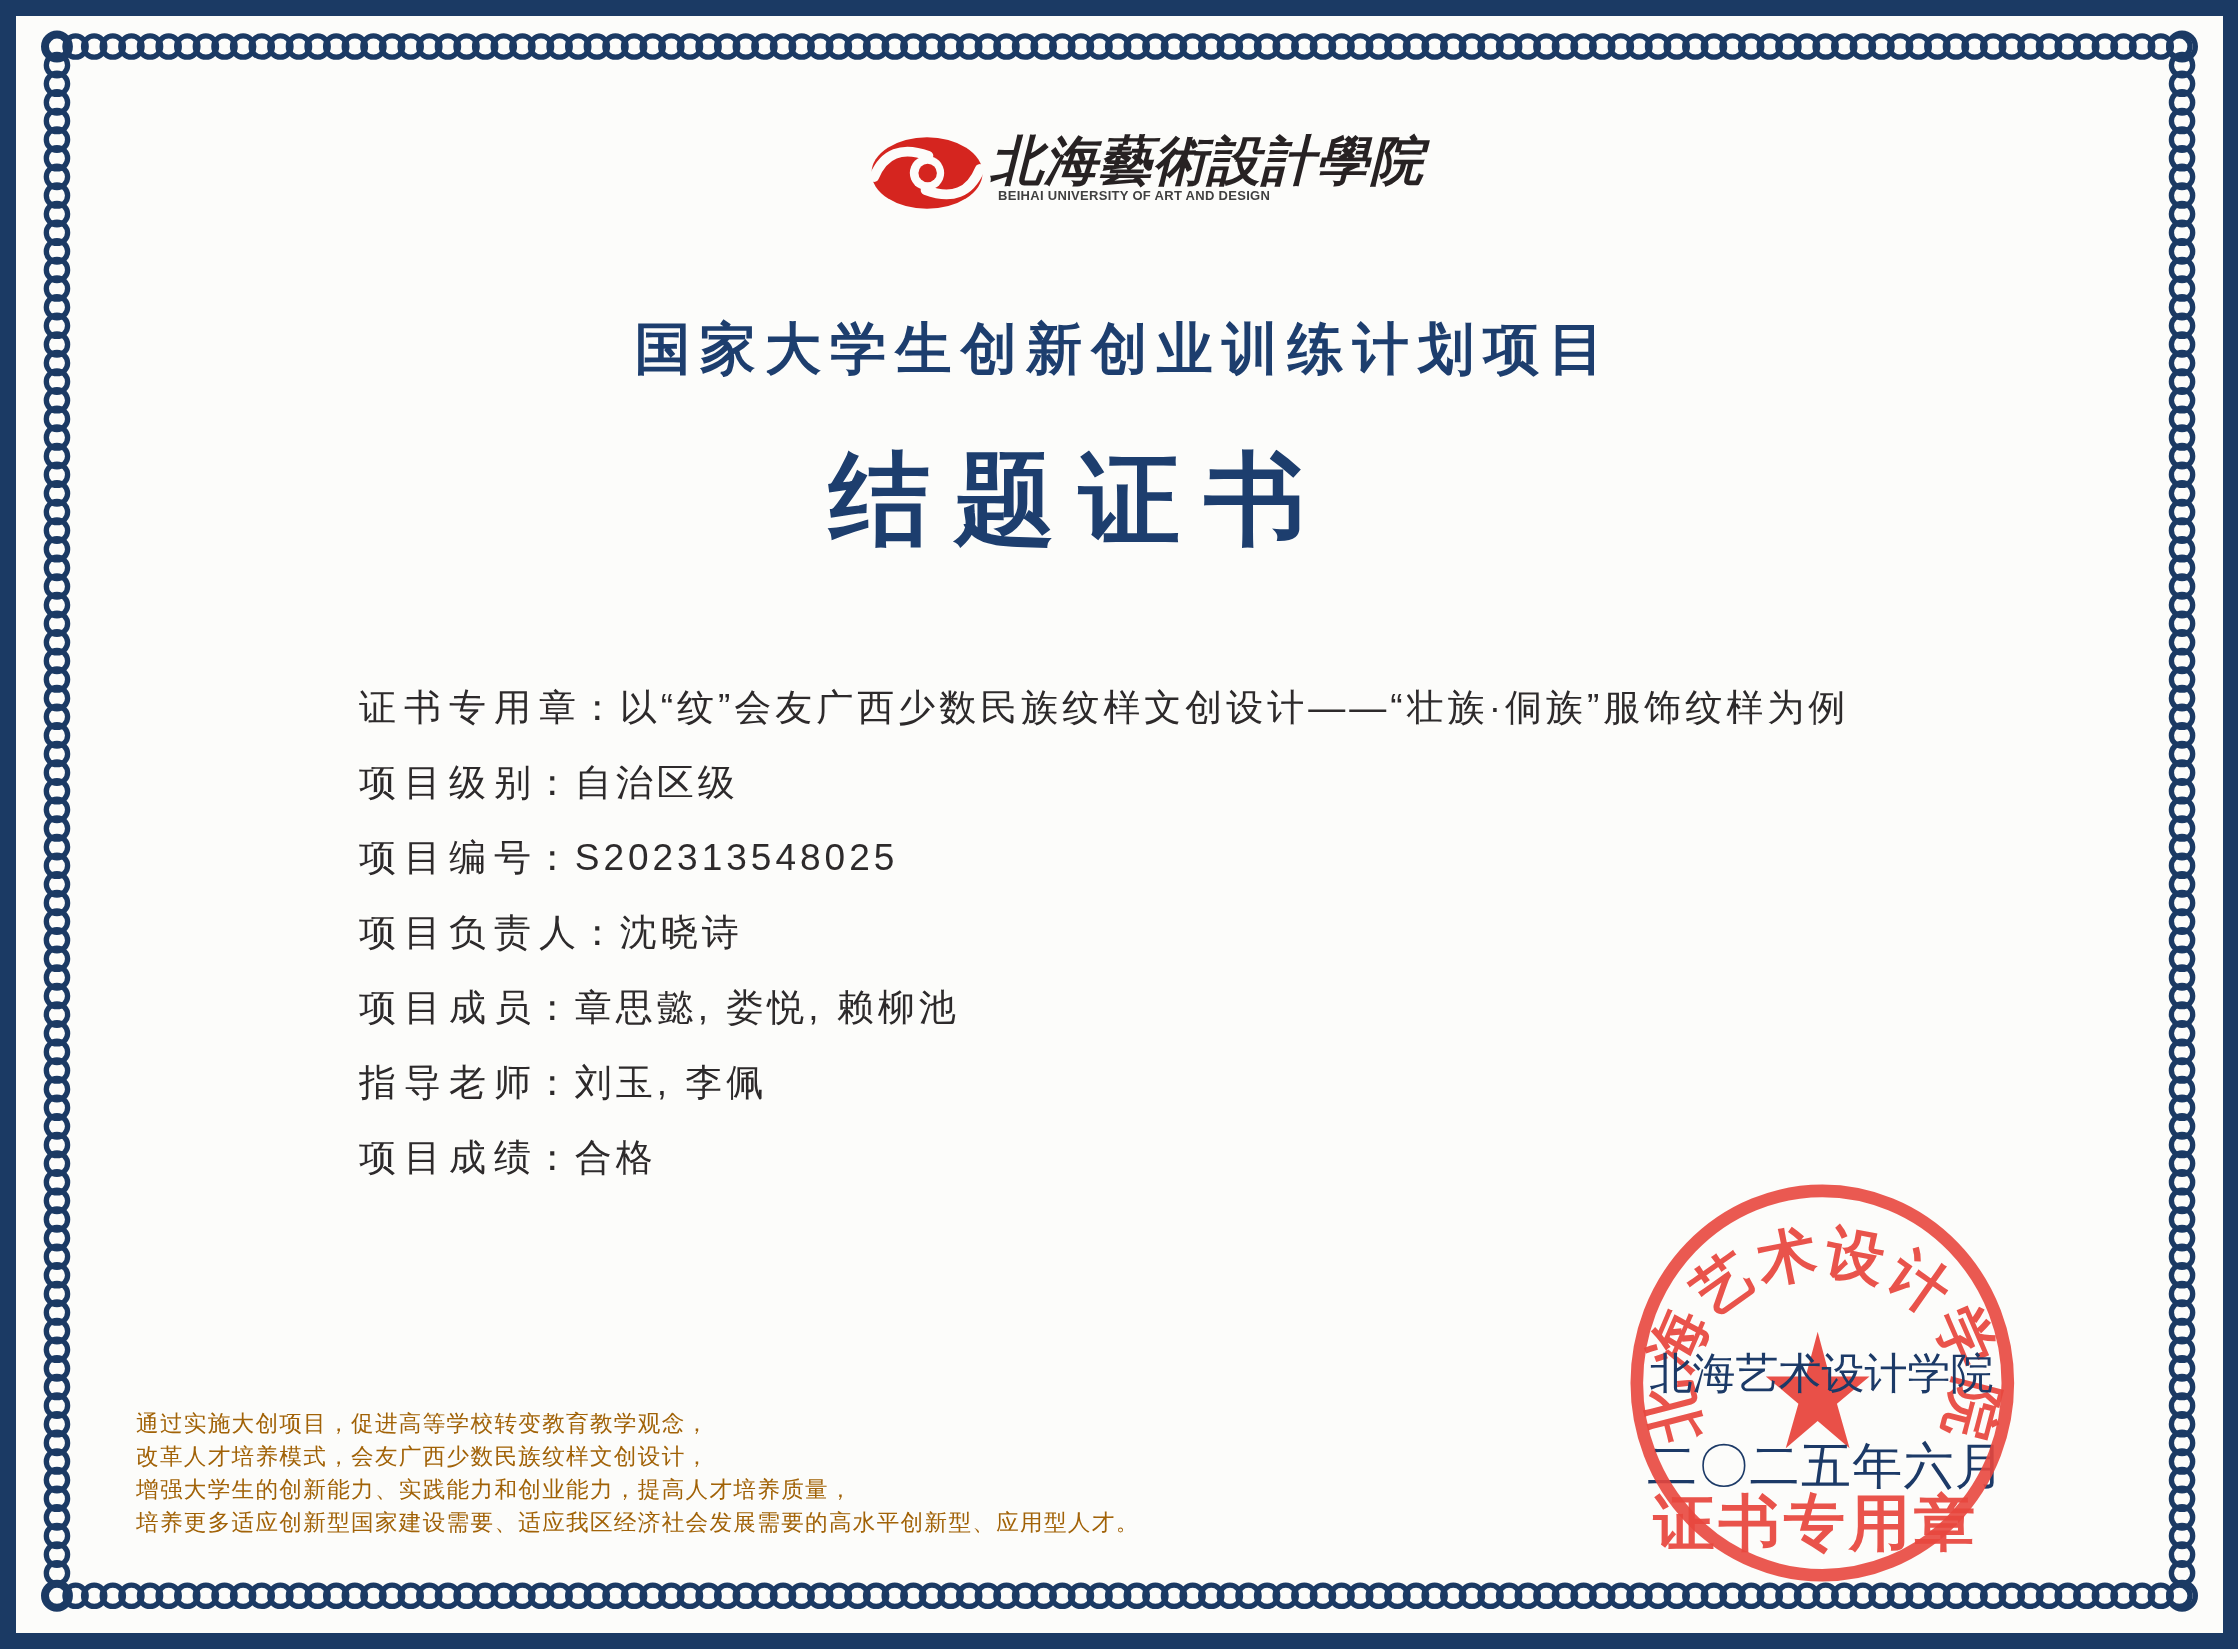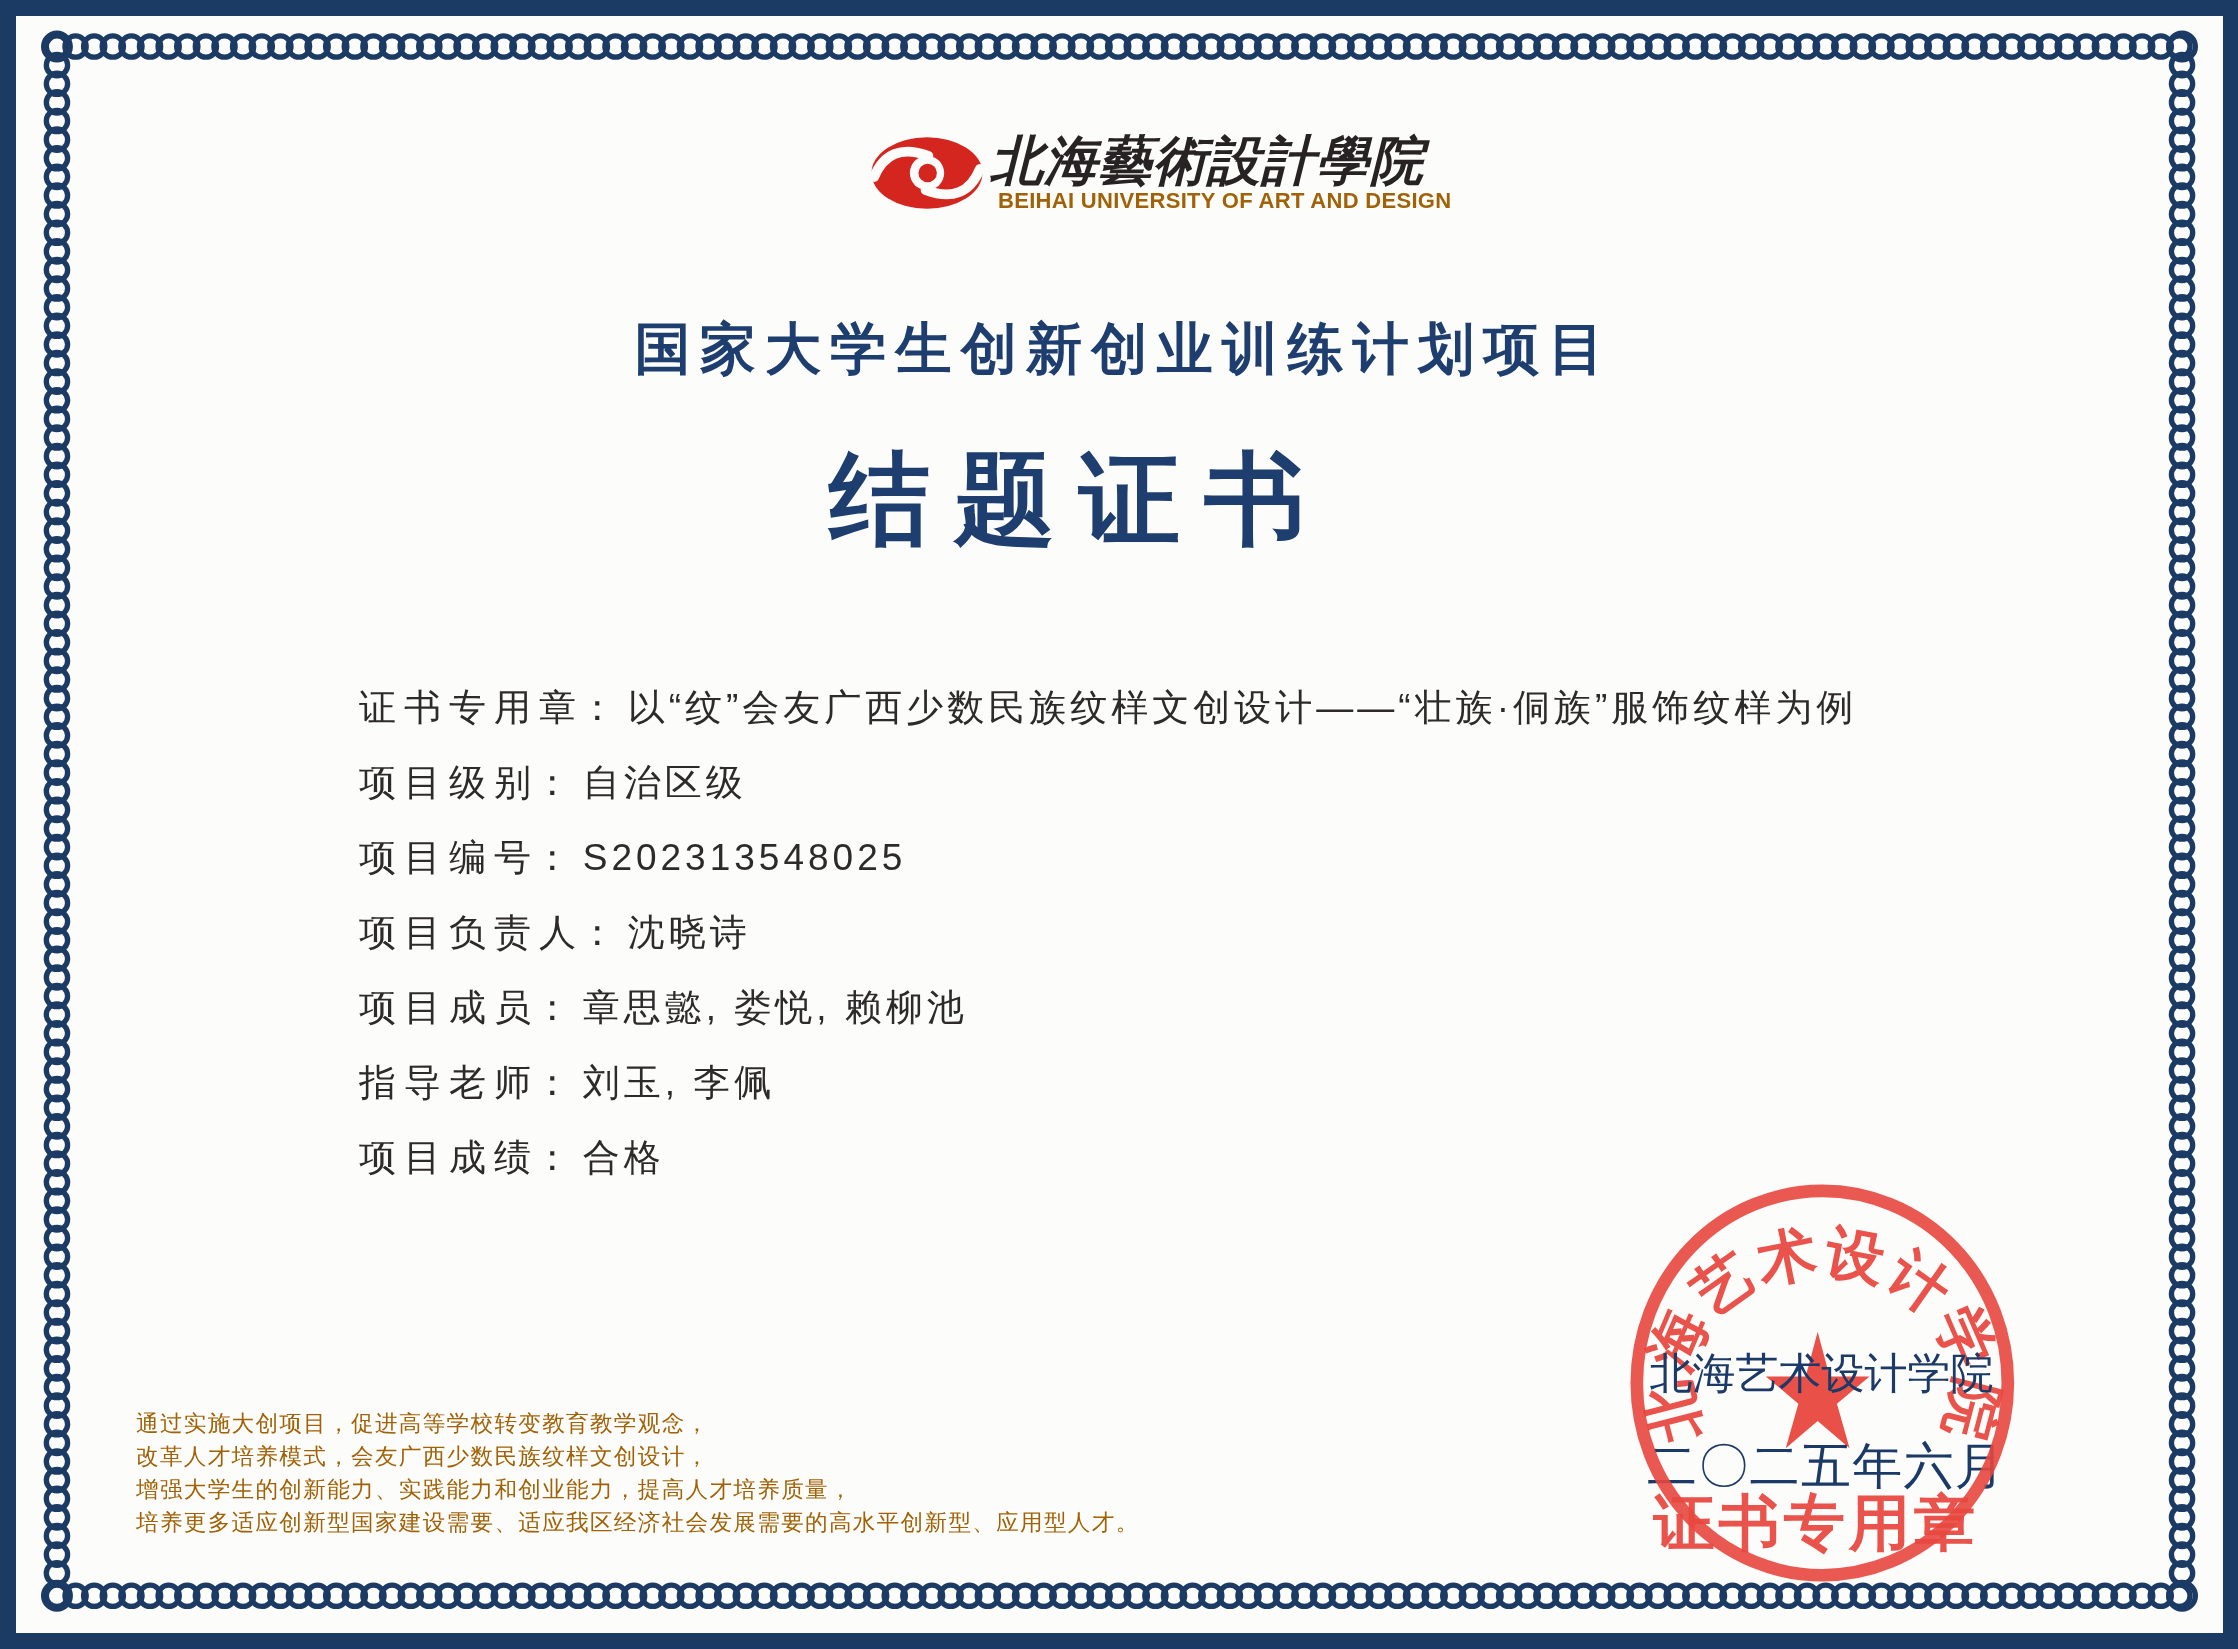--- a/index.html
+++ b/index.html
@@ -8,38 +8,38 @@
     overflow:hidden;font-family:"Liberation Sans","DejaVu Sans",sans-serif;
   }
   .outer-band{position:absolute;inset:0;border:16px solid #1b3a64;pointer-events:none;}
   .rope{position:absolute;left:0;top:0;width:2239px;height:1649px;}
   .abs{position:absolute;}
   .logo-cn{
     left:990px;top:126px;font-family:"Liberation Serif","DejaVu Serif",serif;
     font-size:53px;font-weight:700;font-style:italic;color:#272223;letter-spacing:1.3px;white-space:nowrap;
   }
   .logo-en{
-    left:998px;top:188px;font-size:22px;font-weight:700;color:#a16207;
+    left:998px;top:188px;font-size:13px;font-weight:700;color:#404040;
     letter-spacing:0.3px;white-space:nowrap;
   }
   .title1{
     left:0;top:321px;width:2239px;text-align:center;
     font-family:"Liberation Serif","DejaVu Serif",serif;font-weight:700;
     font-size:56px;line-height:1;color:#1d3e6e;letter-spacing:9.3px;text-indent:9.3px;white-space:nowrap;
   }
   .title2{
     left:0;top:450px;width:2134px;text-align:center;
     font-family:"Liberation Serif","DejaVu Serif",serif;font-weight:700;
     font-size:101px;line-height:1;color:#1d3e6e;letter-spacing:24px;text-indent:24px;white-space:nowrap;
   }
   .fields{left:359px;top:670px;}
   .frow{height:75px;display:flex;align-items:center;font-size:37px;color:#2d2a2b;white-space:nowrap;}
   .flabel{letter-spacing:8px;}
   .fcolon{margin-left:-5.3px;}
-  .fvalue{margin-left:12px;letter-spacing:4px;}
+  .fvalue{margin-left:4px;letter-spacing:4px;}
   .remark{left:359px;top:1230px;font-size:37px;color:#2d2a2b;letter-spacing:2.7px;white-space:nowrap;}
   .footnote{
     left:136px;top:1407px;font-family:"Liberation Serif","DejaVu Serif",serif;
     font-size:22.6px;line-height:33px;color:#a16207;letter-spacing:1.3px;white-space:nowrap;
   }
   .issuer-name{
     left:1647px;top:1345px;width:349px;text-align:center;font-size:43px;
     color:#1c3a67;font-weight:500;white-space:nowrap;
   }
   .issue-date{

